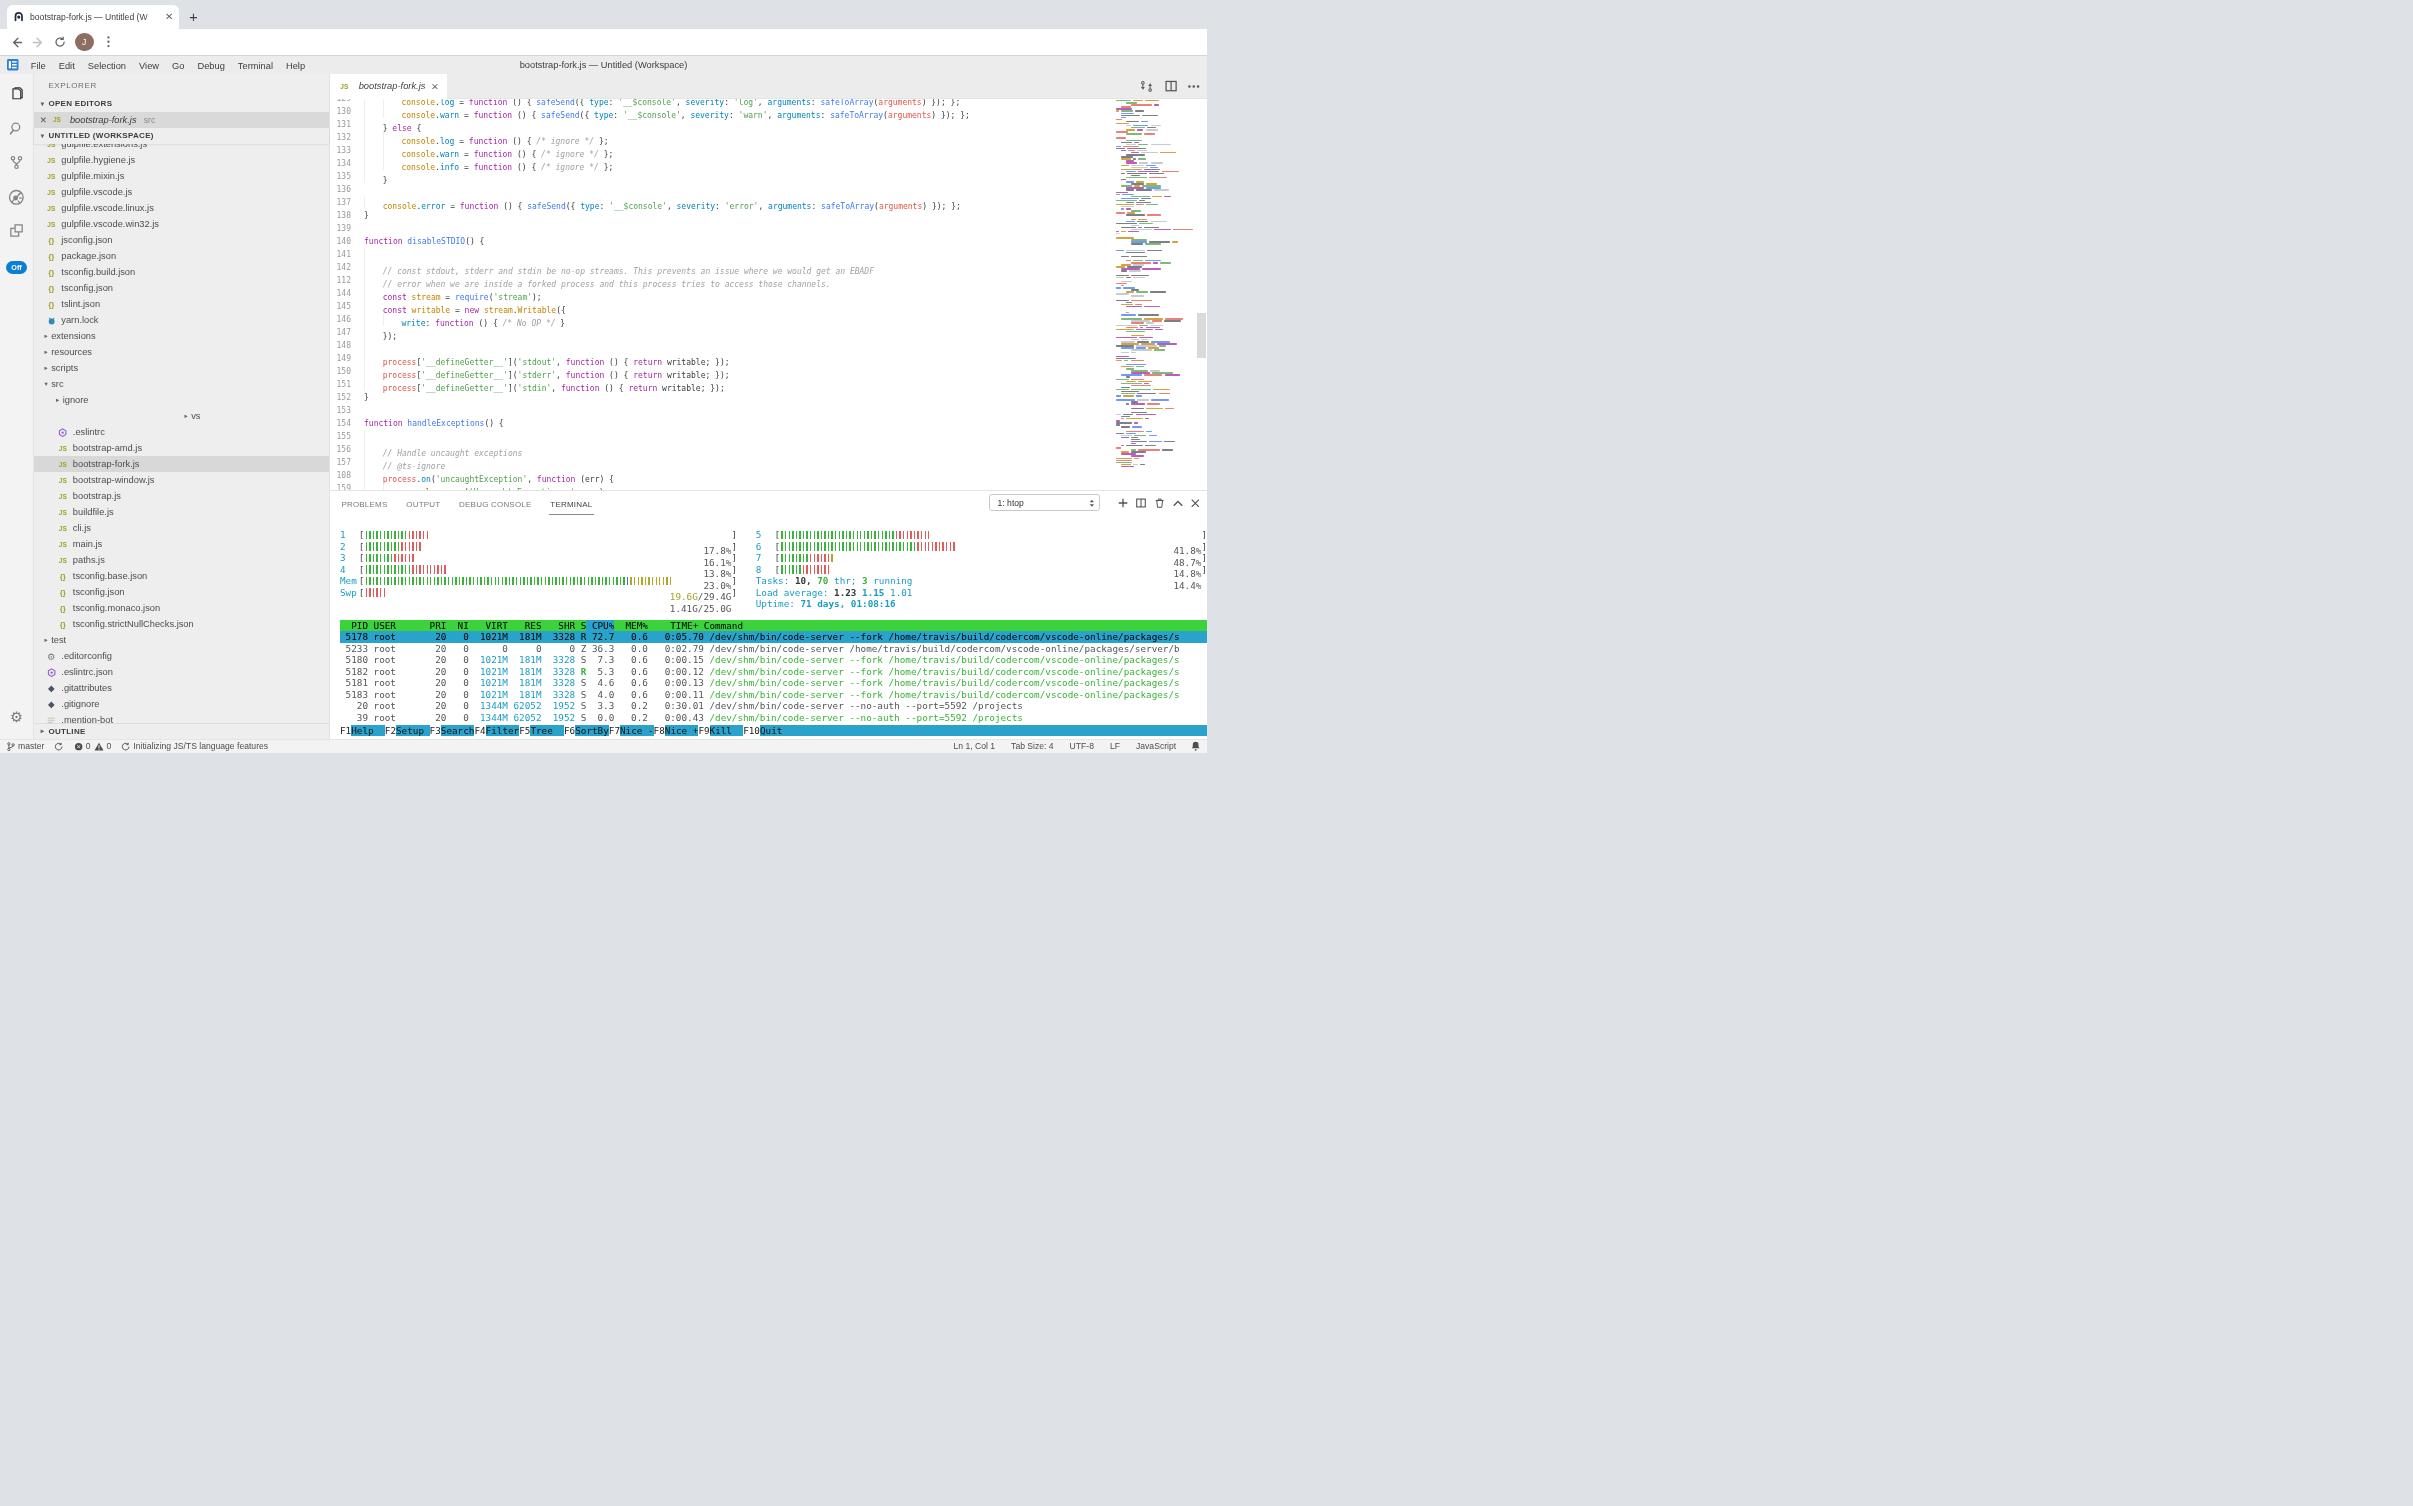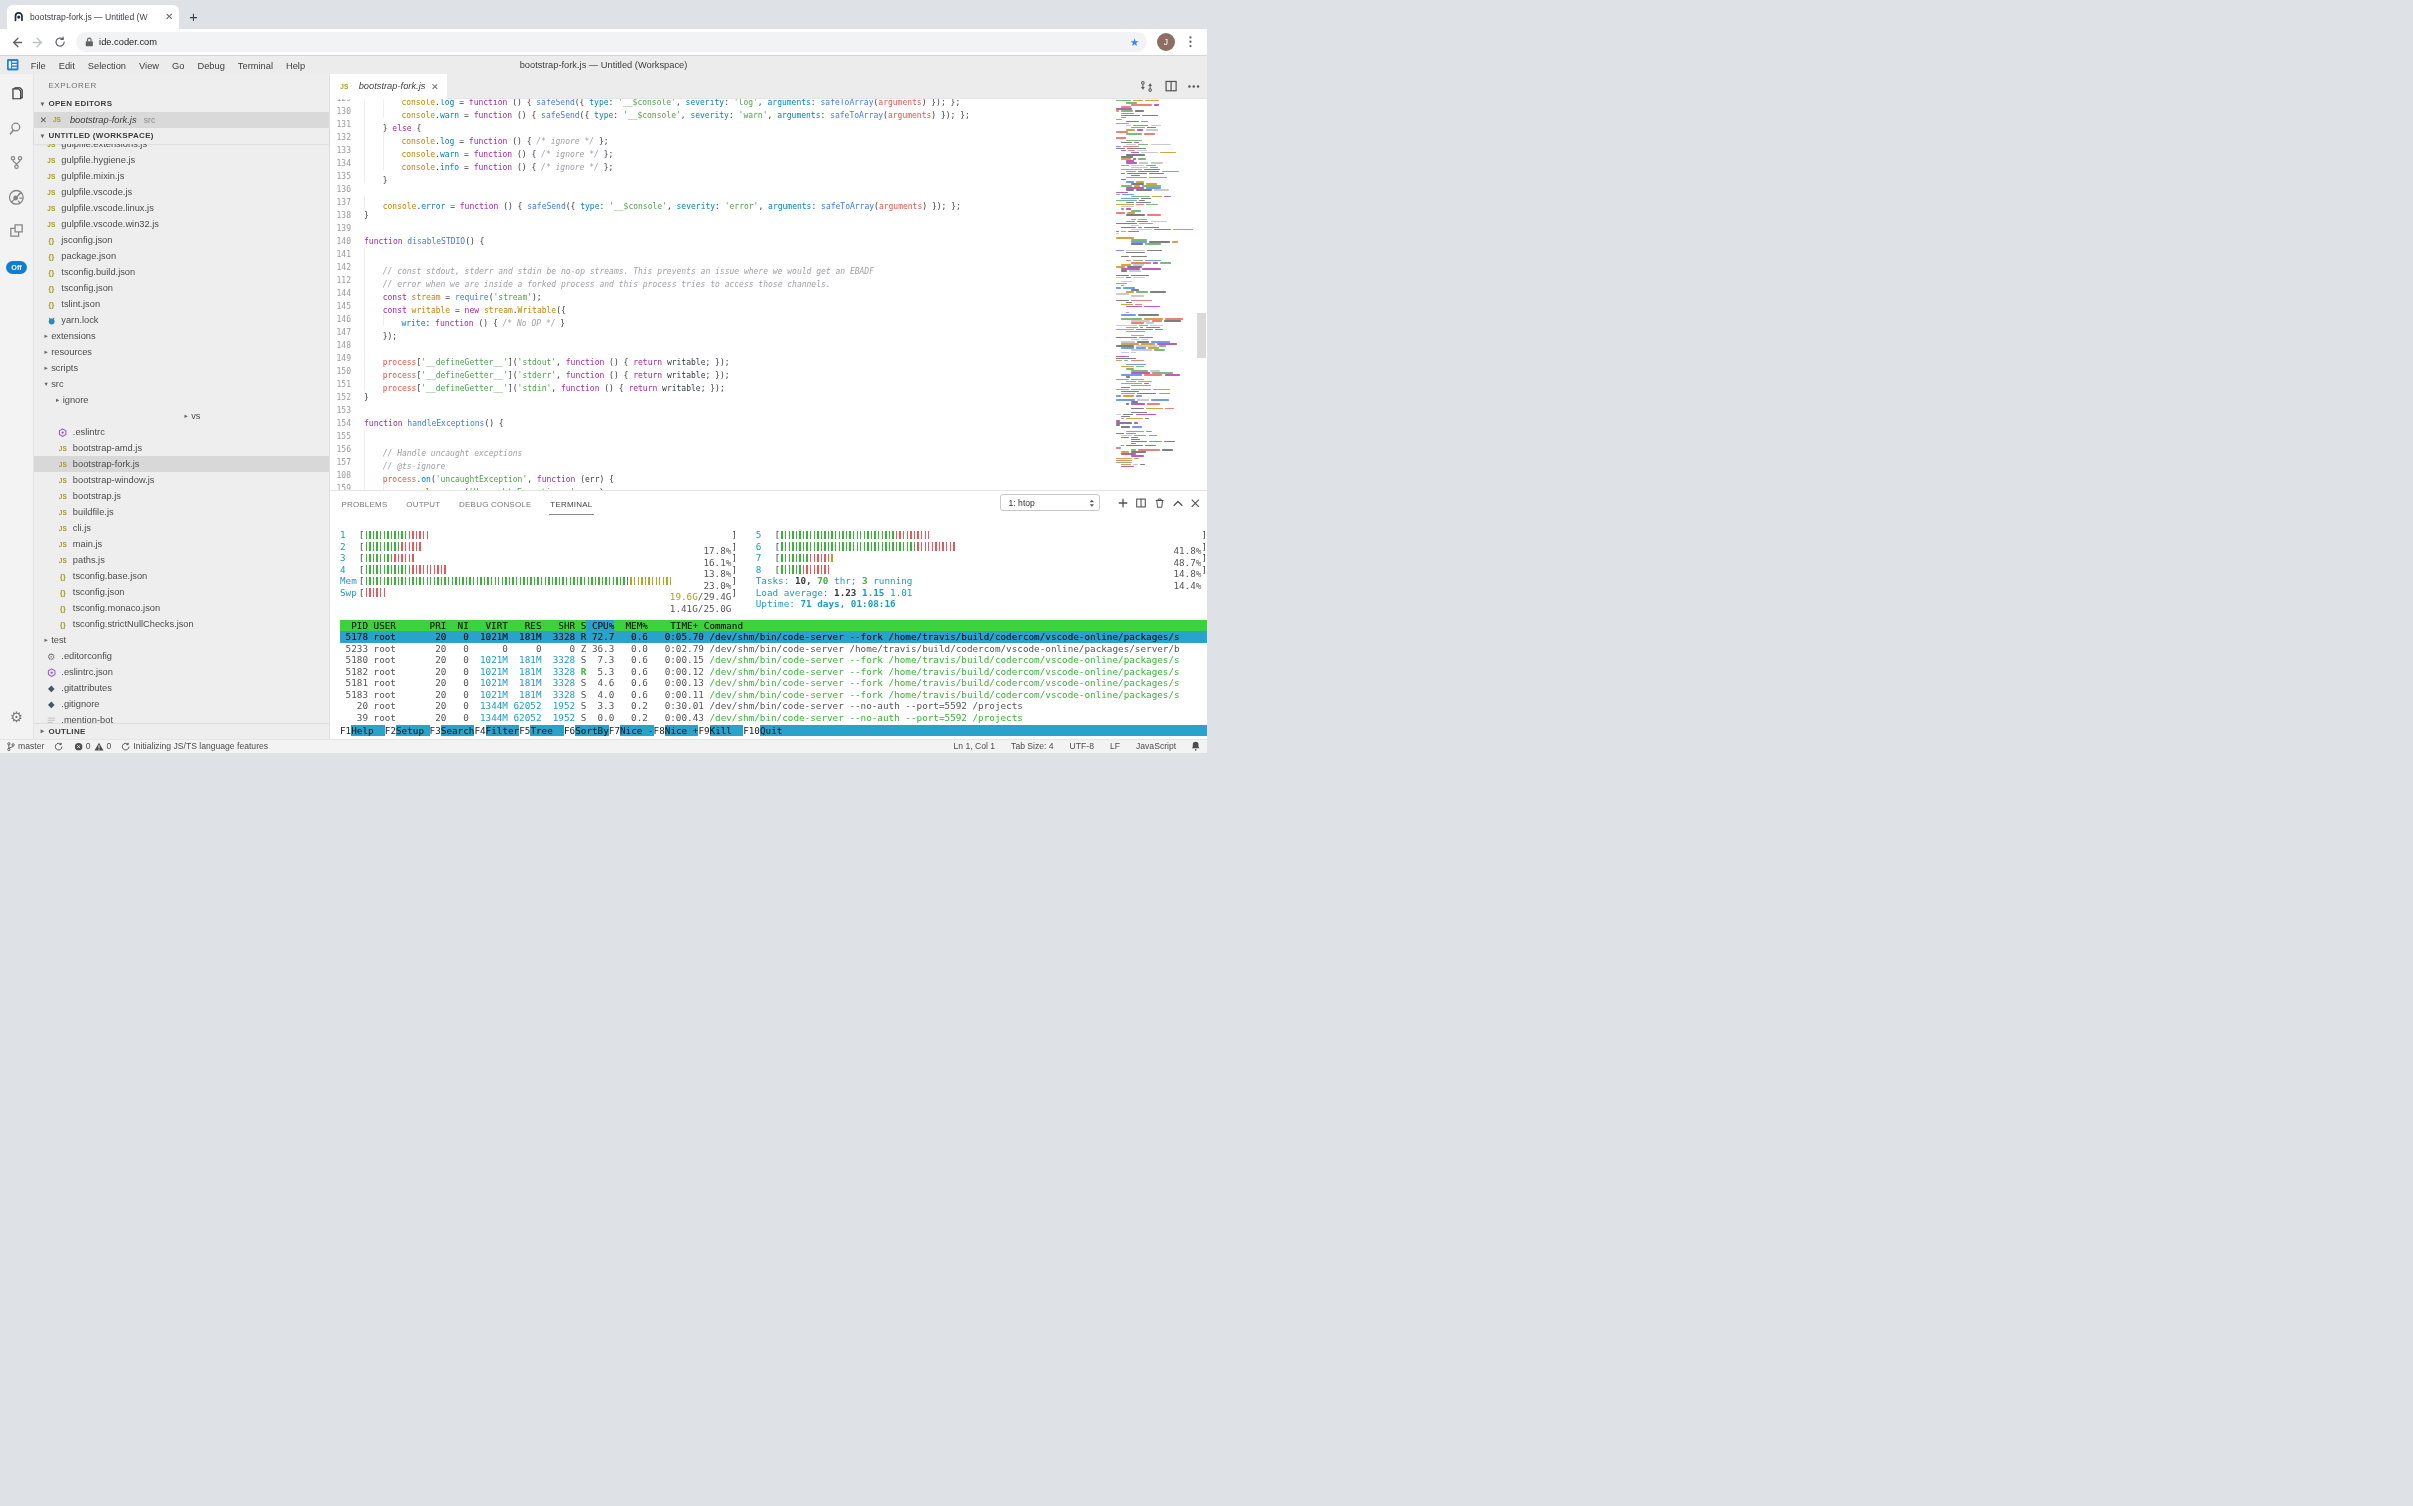--- a/index.html
+++ b/index.html
@@ -69,21 +69,21 @@
   .mrow{height:1.4px;margin-bottom:0.7px;display:flex;gap:2.2px}
   .mseg{height:1.4px;border-radius:0.7px}
   .edscroll{position:absolute;right:0;top:0;bottom:0;width:11.5px}
   .edthumb{position:absolute;right:1.4px;top:214px;width:8.6px;height:45px;background:#c1c1c1;opacity:.6}
   
   .panel{height:249px;border-top:0.7px solid #e4e4e4;background:#fff;display:flex;flex-direction:column;flex:none}
   .phead{height:24.4px;display:flex;align-items:center;padding:0 7.2px 0 10px;flex:none}
   .ptab{font-size:8px;letter-spacing:0.2px;color:#7a7a7a;margin-right:16px;padding:6.5px 1.4px 5px;cursor:default}
   .ptab.on{color:#424242;border-bottom:0.7px solid #8a8a8a}
   .pspacer{flex:1}
-  .tsel{width:100px;height:17px;border:0.7px solid #c8c8c8;border-radius:2.9px;background:#fff;display:flex;align-items:center;font-size:8.6px;color:#333;padding:0 4.3px 0 7.2px;margin-right:8.6px}
+  .tsel{width:111px;height:17px;border:0.7px solid #c8c8c8;border-radius:2.9px;background:#fff;display:flex;align-items:center;font-size:8.6px;color:#333;padding:0 4.3px 0 7.2px;margin-right:8.6px}
   .tsel .lbl{flex:1}
   .picon{color:#515151;margin-left:8.6px;display:flex;align-items:center}
   
   .term{flex:1;overflow:hidden;font:9.3px/11.5px "DejaVu Sans Mono",monospace;color:#555;padding:14.4px 0 0 10px;position:relative}
   .mcols{display:flex}
   .mcol-l{width:397px;flex:none}
   .mcol-r{flex:1;margin-left:18.7px;min-width:0}
   .meter{height:11.5px;display:flex;align-items:center}
   .mlabel{width:18.7px;flex:none;color:#1a9cc5}
   .mbr{color:#4a4a4a}
@@ -138,30 +138,20 @@
     <span class="navbtn dis">
         <svg width="13" height="13" viewBox="0 0 18 18">
           <path d="M7 3 L13 9 L7 15 M13 9 H2" stroke="#bdc1c6" stroke-width="1.8" fill="none" stroke-linecap="round"></path>
         </svg>
       </span>
     <span class="navbtn">
         <svg width="12.2" height="12.2" viewBox="0 0 18 18">
           <path d="M15 9 a6 6 0 1 1 -1.8-4.3 M13.5 1.5 v3.4 h-3.4" stroke="#5f6368" stroke-width="1.8" fill="none" stroke-linecap="round"></path>
         </svg>
       </span>
-    <div class="urlpill">
-      <span>
-          <svg width="8.6" height="10" viewBox="0 0 12 14">
-            <rect x="1" y="6" width="10" height="7" rx="1" fill="#5f6368"></rect>
-            <path d="M3.5 6 V4 a2.5 2.5 0 0 1 5 0 V6" fill="none" stroke="#5f6368" stroke-width="1.6"></path>
-          </svg>
-        </span>
-      <span class="urltext">ide.coder.com</span>
-      <span class="star">★</span>
-    </div>
     <div class="avatar">J</div>
     <span class="navbtn">
         <svg width="2.9" height="11.5" viewBox="0 0 4 16">
           <circle cx="2" cy="2" r="1.6" fill="#5f6368"></circle>
           <circle cx="2" cy="8" r="1.6" fill="#5f6368"></circle>
           <circle cx="2" cy="14" r="1.6" fill="#5f6368"></circle>
         </svg>
       </span>
   </div>
 

